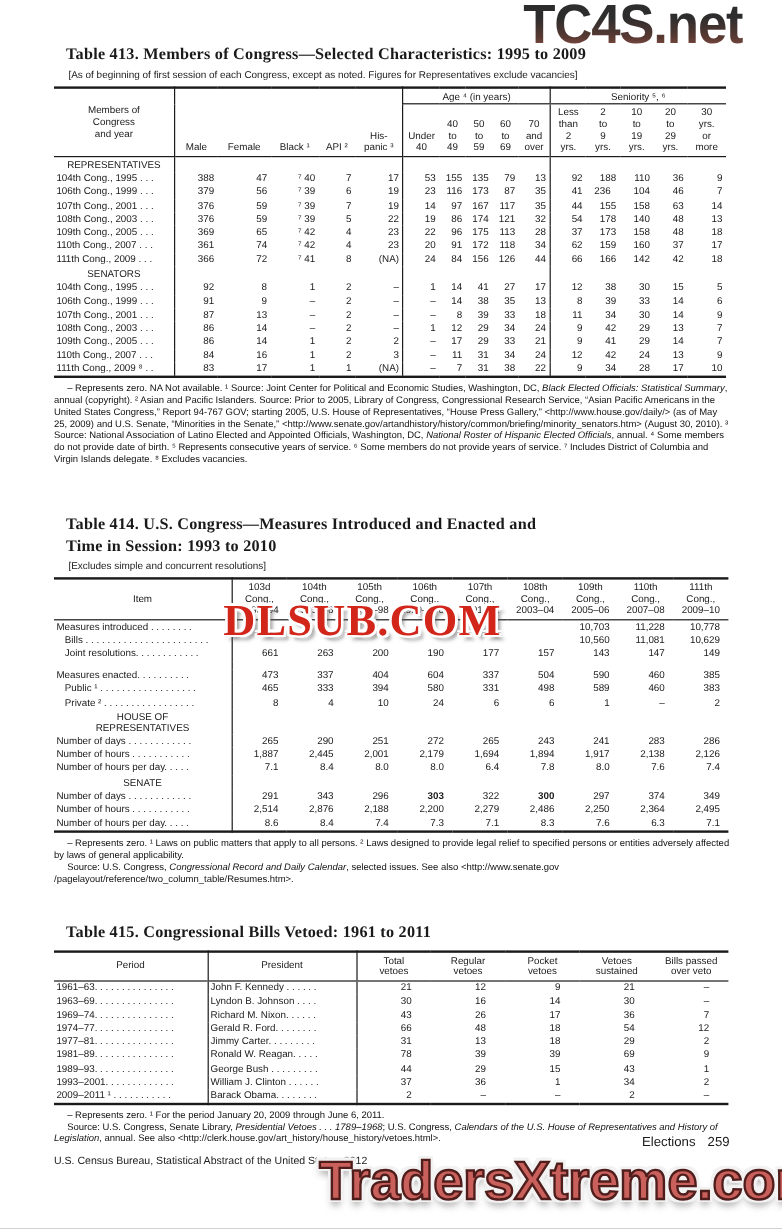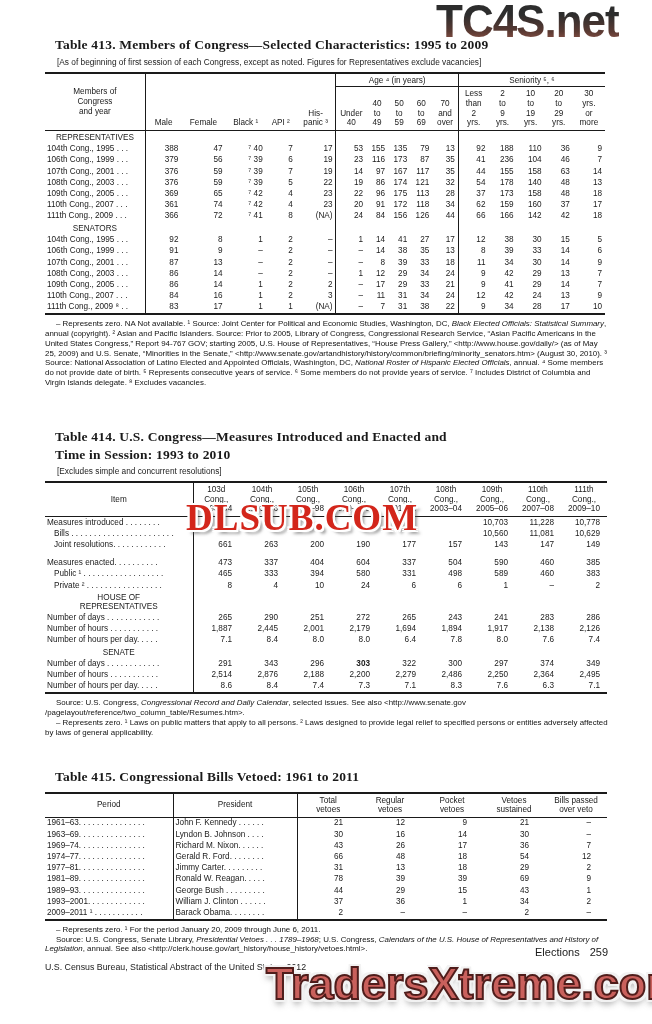--- a/index.html
+++ b/index.html
@@ -189,21 +189,21 @@
               <td class="num" style="padding-right: 3px;">56</td>
               <td class="num" style="padding-right: 3px;">⁷ 39</td>
               <td class="num" style="padding-right: 3px;">6</td>
               <td class="num" style="padding-right: 3px;">19</td>
               <td class="num rule" style="padding-right: 3px;">23</td>
               <td class="num" style="padding-right: 3px;">116</td>
               <td class="num" style="padding-right: 3px;">173</td>
               <td class="num" style="padding-right: 3px;">87</td>
               <td class="num" style="padding-right: 3px;">35</td>
               <td class="num rule" style="padding-right: 3px;">41</td>
-              <td class="num" style="padding-right: 3px;">236</td>
+              <td class="num" style="padding-right: 3px; text-align: center;">236</td>
               <td class="num" style="padding-right: 3px;">104</td>
               <td class="num" style="padding-right: 3px;">46</td>
               <td class="num" style="padding-right: 3px;">7</td>
             </tr>
             <tr>
               <td class="lbl">107th Cong., 2001 . . .</td>
               <td class="num rule" style="padding-right: 3px;">376</td>
               <td class="num" style="padding-right: 3px;">59</td>
               <td class="num" style="padding-right: 3px;">⁷ 39</td>
               <td class="num" style="padding-right: 3px;">7</td>
@@ -639,21 +639,21 @@
               <td></td>
               <td></td>
             </tr>
             <tr>
               <td class="lbl">Number of days . . . . . . . . . . . .</td>
               <td class="num rule" style="padding-right: 7px;">291</td>
               <td class="num" style="padding-right: 7px;">343</td>
               <td class="num" style="padding-right: 7px;">296</td>
               <td class="num" style="padding-right: 7px; font-weight: bold;">303</td>
               <td class="num" style="padding-right: 7px;">322</td>
-              <td class="num" style="padding-right: 7px;">300</td>
+              <td class="num" style="padding-right: 7px; font-weight: bold;">300</td>
               <td class="num" style="padding-right: 7px;">297</td>
               <td class="num" style="padding-right: 7px;">374</td>
               <td class="num" style="padding-right: 7px;">349</td>
             </tr>
             <tr>
               <td class="lbl">Number of hours . . . . . . . . . . .</td>
               <td class="num rule" style="padding-right: 7px;">2,514</td>
               <td class="num" style="padding-right: 7px;">2,876</td>
               <td class="num" style="padding-right: 7px;">2,188</td>
               <td class="num" style="padding-right: 7px;">2,200</td>
@@ -672,22 +672,22 @@
               <td class="num" style="padding-right: 7px;">7.1</td>
               <td class="num" style="padding-right: 7px;">8.3</td>
               <td class="num" style="padding-right: 7px;">7.6</td>
               <td class="num" style="padding-right: 7px;">6.3</td>
               <td class="num" style="padding-right: 7px;">7.1</td>
             </tr>
           </tbody>
         </table>
       </div>
     <div class="fn">
+        <p><span>– Represents zero. ¹ Laws on public matters that apply to all persons. ² Laws designed to provide legal relief to specified persons or entities adversely affected by laws of general applicability.</span></p>
         <p><span>Source: U.S. Congress, </span><span class="it">Congressional Record and Daily Calendar</span><span>, selected issues. See also &lt;http://www.senate.gov /pagelayout/reference/two_column_table/Resumes.htm&gt;.</span></p>
-        <p><span>– Represents zero. ¹ Laws on public matters that apply to all persons. ² Laws designed to provide legal relief to specified persons or entities adversely affected by laws of general applicability.</span></p>
       </div>
   </div>
 
   <div class="block" style="top:768px;">
     <div class="tbl-title" style="margin-bottom:6px;">Table 415. Congressional Bills Vetoed: 1961 to 2011</div>
     <div>
         <table>
           <colgroup>
             <col style="width: 128px;">
             <col style="width: 124px;">

